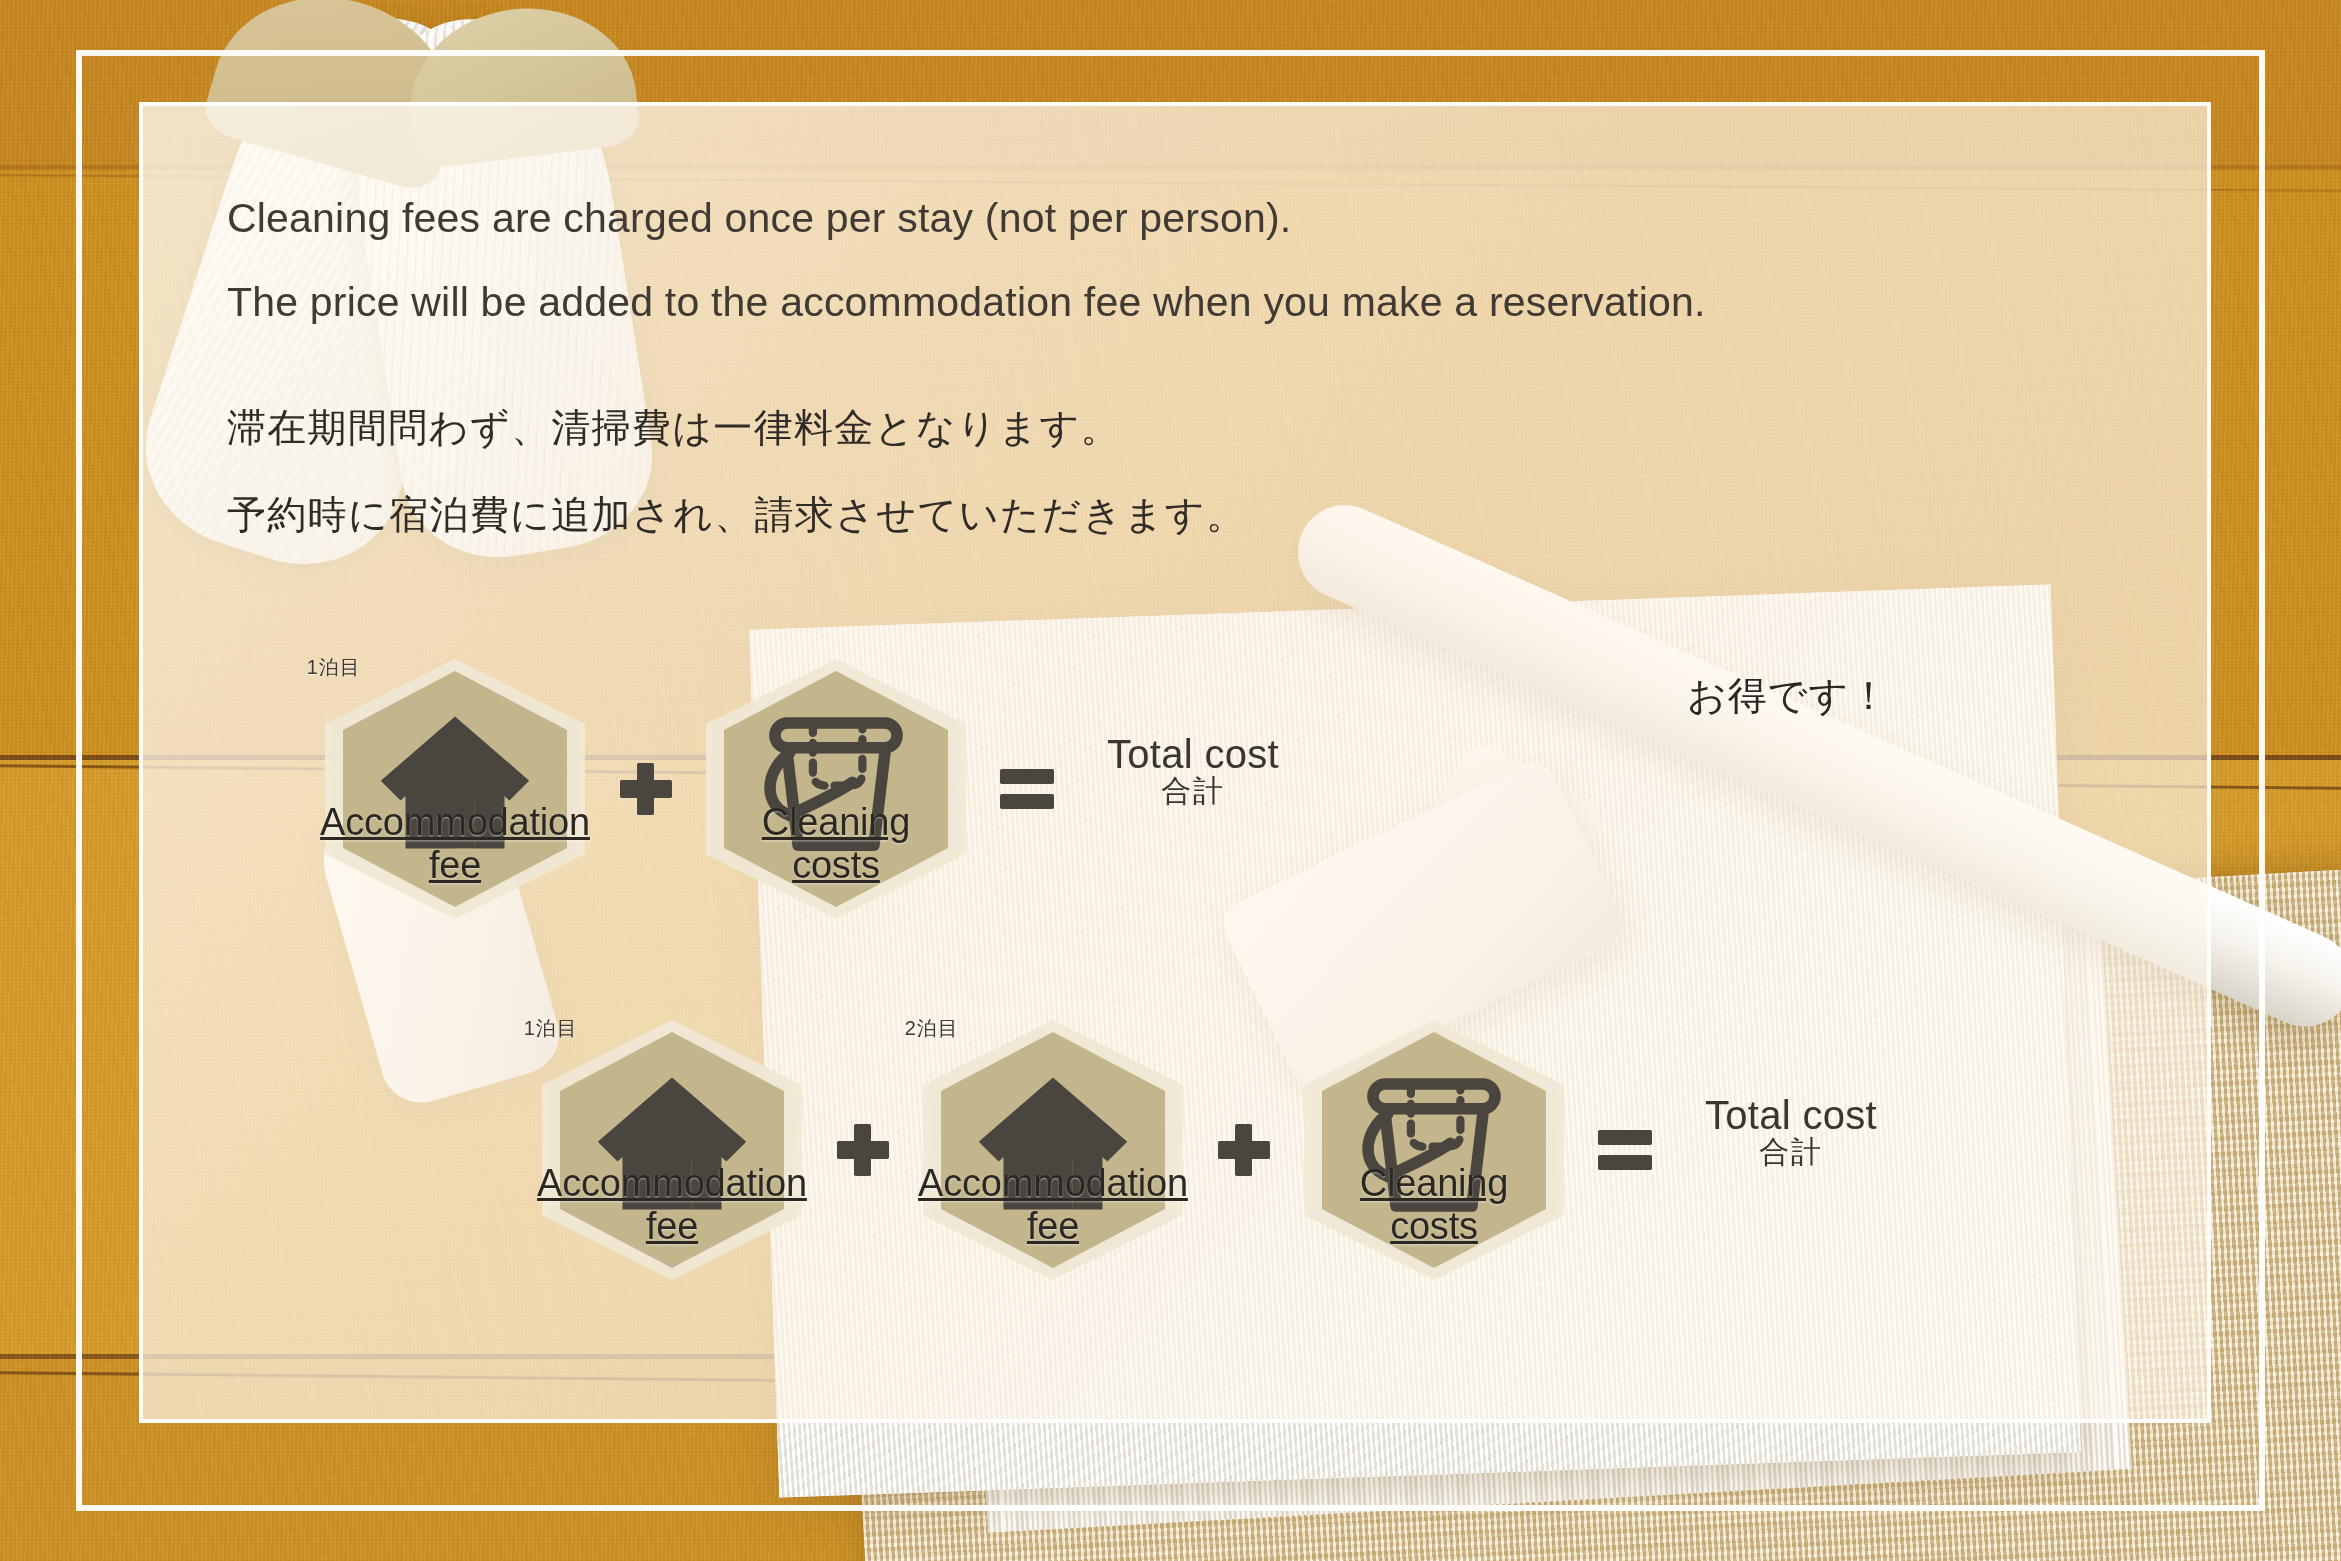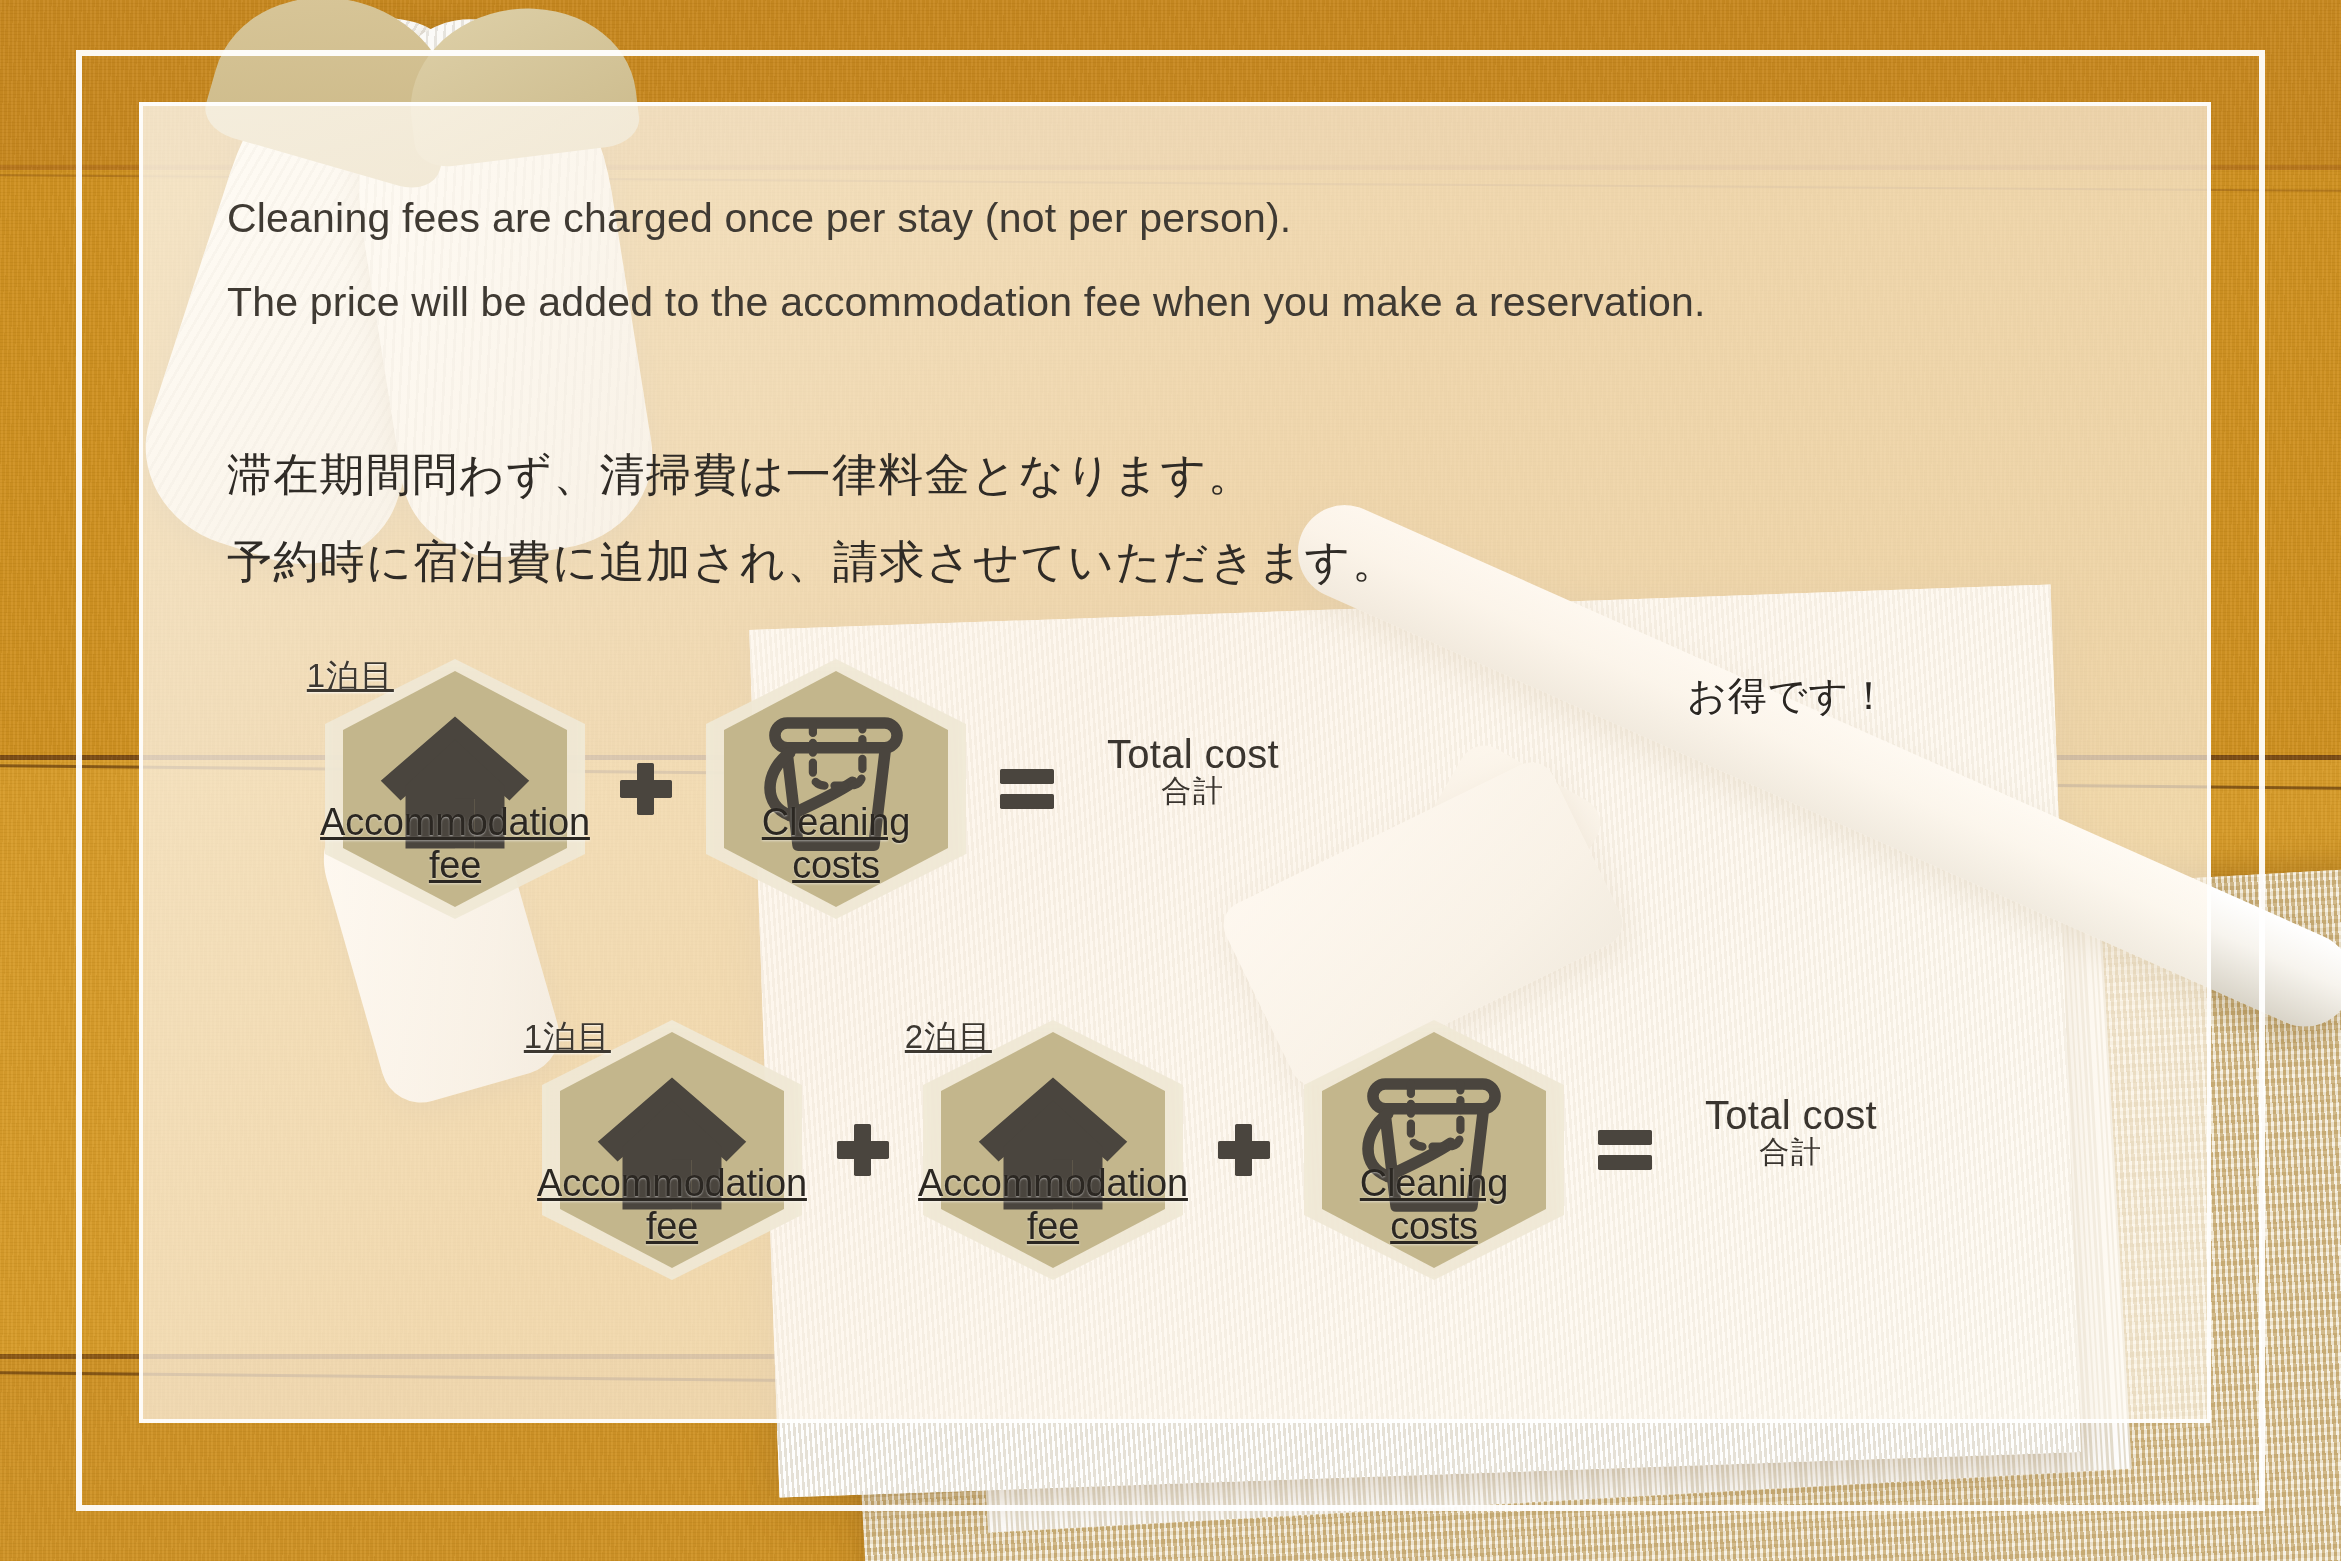--- a/index.html
+++ b/index.html
@@ -234,27 +234,26 @@
 
   .copy { position: absolute; left: 227px; }
   .copy-en {
     font-size: 41px;
     line-height: 1.0;
     color: #3f3a33;
     letter-spacing: 0.2px;
     white-space: nowrap;
   }
   .copy-jp {
-    font-size: 45px;
+    font-size: 39px;
     line-height: 1.0;
     color: #2f2b26;
     letter-spacing: 1.3px;
     white-space: nowrap;
     font-weight: 500;
-    margin-top: 44px;
   }
   #en1 { top: 198px; }
   #en2 { top: 282px; }
   #jp1 { top: 408px; }
   #jp2 { top: 495px; }
 
   
   .promo {
     position: absolute;
     left: 1406px; top: 668px;
@@ -312,27 +311,26 @@
     position: absolute;
     left: 50%; top: 50%;
     transform: translate(-50%,-52%);
     width: 165px; height: 165px;
   }
   .hex-icon svg { display: block; width: 100%; height: 100%; }
 
   .night-tag {
     position: absolute;
     left: -5.2px; top: -5.2px;
-    font-size: 33px;
+    font-size: 20px;
     color: #3d3831;
     letter-spacing: 0.9px;
     text-shadow: 0 0.9px 1.7px rgba(255,255,255,.8);
     z-index: 3;
     white-space: nowrap;
-    text-decoration: underline;
   }
 
   .node-label {
     position: absolute;
     left: 50%;
     transform: translateX(-50%);
     top: 142px;
     width: 312px;
     text-align: center;
     font-size: 38px;

